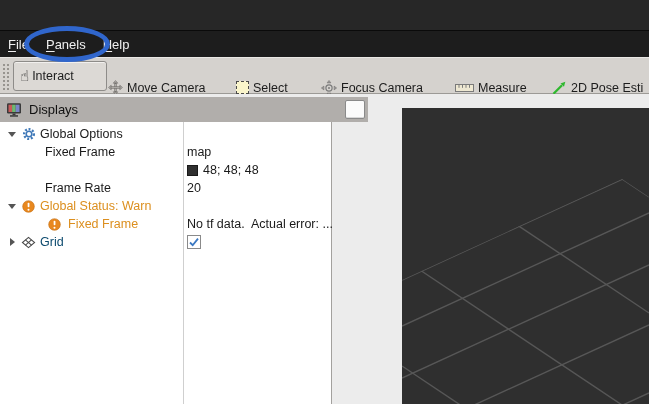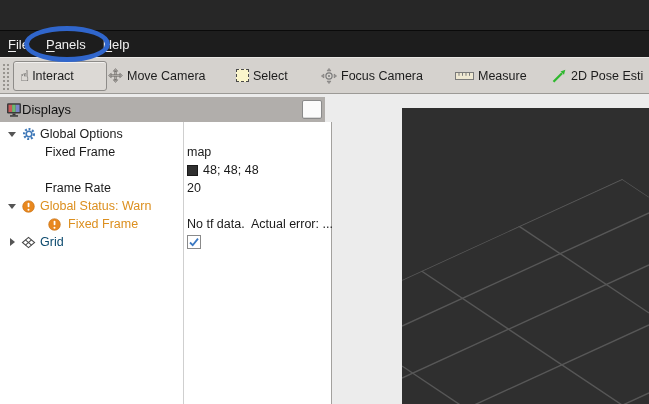--- a/index.html
+++ b/index.html
@@ -38,41 +38,41 @@
   .toolbar {
     position:absolute; left:0; top:57px; width:649px; height:37px;
     background:#d5d2ce; border-top:1px solid #e9e7e4; border-bottom:1px solid #9c9a96;
   }
   .tb-handle {
     position:absolute; left:2px; top:5px; width:7px; height:27px;
     background-image:radial-gradient(#97948f 1px, transparent 1.2px);
     background-size:4px 4px;
   }
   .tool {
-    position:absolute; top:0; height:100%;
+    position:absolute; top:12px; height:100%;
     display:flex; align-items:center; gap:4px; white-space:nowrap;
     color:#1c1c1c; font-size:12.5px;
   }
   .tool-btn {
     position:absolute; left:13px; top:3px; height:30px; width:94px;
     background:#dcd9d5; border:1px solid #8e8c89; border-radius:3px;
     box-shadow:inset 0 1px 0 #f2f0ee;
     display:flex; align-items:center; gap:3px; padding-left:6px;
     font-size:12.5px; color:#1c1c1c;
   }
   .hand-glyph { font-family:"DejaVu Sans", sans-serif; font-size:15px; line-height:1; color:#222; }
   .select-swatch { width:13px; height:13px; background:#faf5cb; border:1px dashed #4a4a4a; display:inline-block; }
 
   
   .main { position:absolute; left:0; top:94px; width:649px; height:310px; background:#ececec; }
 
   
   .panel-header {
-    position:absolute; left:0; top:3px; width:325px; height:25px;
-    background:#b1aeab; display:flex; align-items:center; padding-left:6px; 
+    position:absolute; left:0; top:3px; width:368px; height:25px;
+    background:#b1aeab; display:flex; align-items:center; padding-left:6px; gap:7px;
   }
   .panel-title { font-size:13px; color:#111; }
   .panel-btn {
     position:absolute; right:3px; top:3px; width:20px; height:19px;
     background:#fbfbfb; border:1px solid #8a8a8a; border-radius:2px;
     box-shadow:inset 0 -1px 0 #d8d8d8;
   }
   .tree {
     position:absolute; left:0; top:28px; width:332px; bottom:0;
     background:#ffffff; border-right:1px solid #a3a19e; padding-top:3px;

